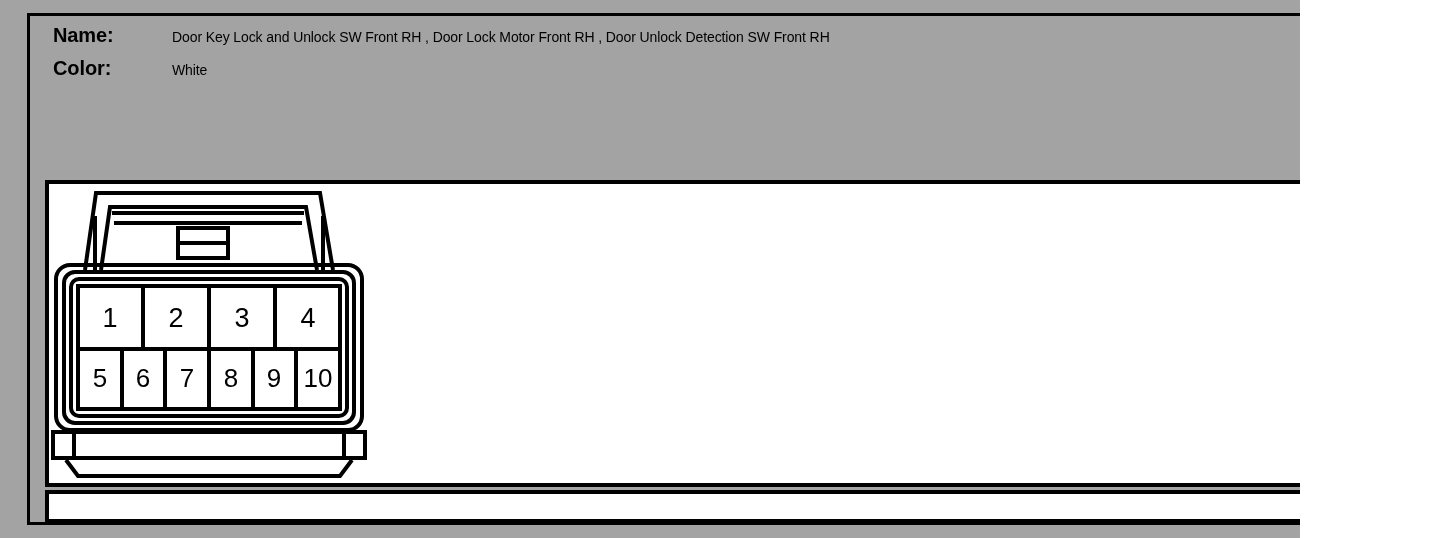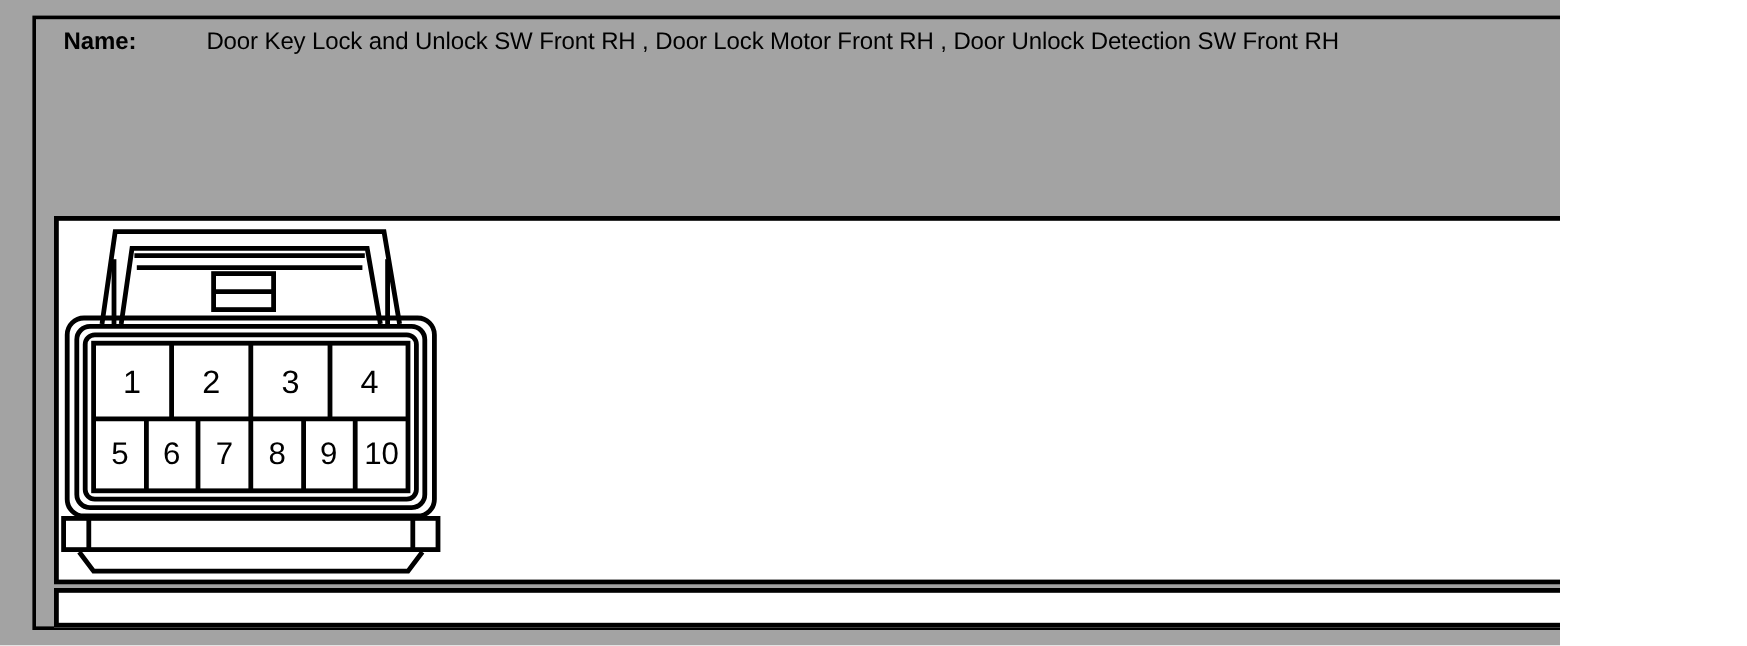--- a/index.html
+++ b/index.html
@@ -48,21 +48,21 @@
   }
   .info-label {
     width: 119px;
     flex: 0 0 119px;
     font-size: 20px;
     font-weight: bold;
     color: #000000;
     letter-spacing: -0.1px;
   }
   .info-value {
-    font-size: 20px;
+    font-size: 14px;
     font-weight: normal;
     color: #000000;
     letter-spacing: -0.1px;
   }
 
   
   .diagram-box {
     position: absolute;
     left: 45px;
     top: 180px;
@@ -123,20 +123,24 @@
 
   <div class="info-block">
 
     <div class="info-row">
       <span class="info-label">Name:</span>
       <span class="info-value">Door Key Lock and Unlock SW Front RH , Door Lock Motor Front RH , Door Unlock Detection SW Front RH</span>
     </div>
 
 
 
+    <div class="info-row">
+      <span class="info-label">Color:</span>
+      <span class="info-value">White</span>
+    </div>
 
   </div>
 
   <div class="diagram-box"></div>
 
   <div class="note-box">
     <span></span>
   </div>
 
   <div class="connector-wrap">

